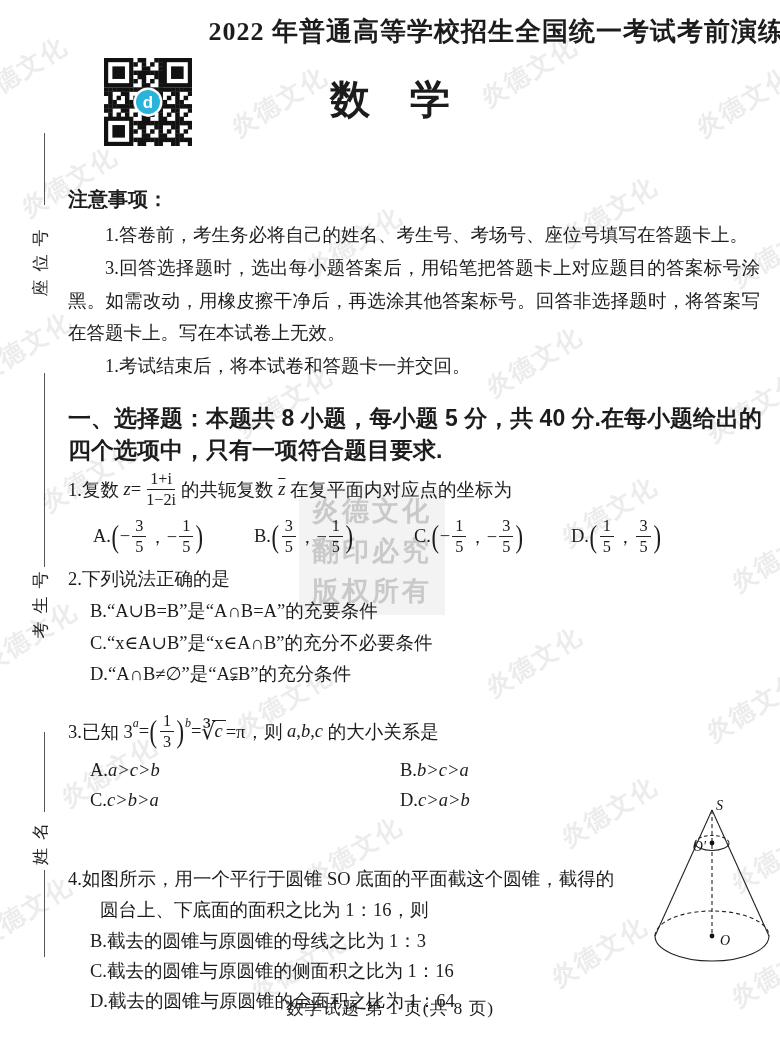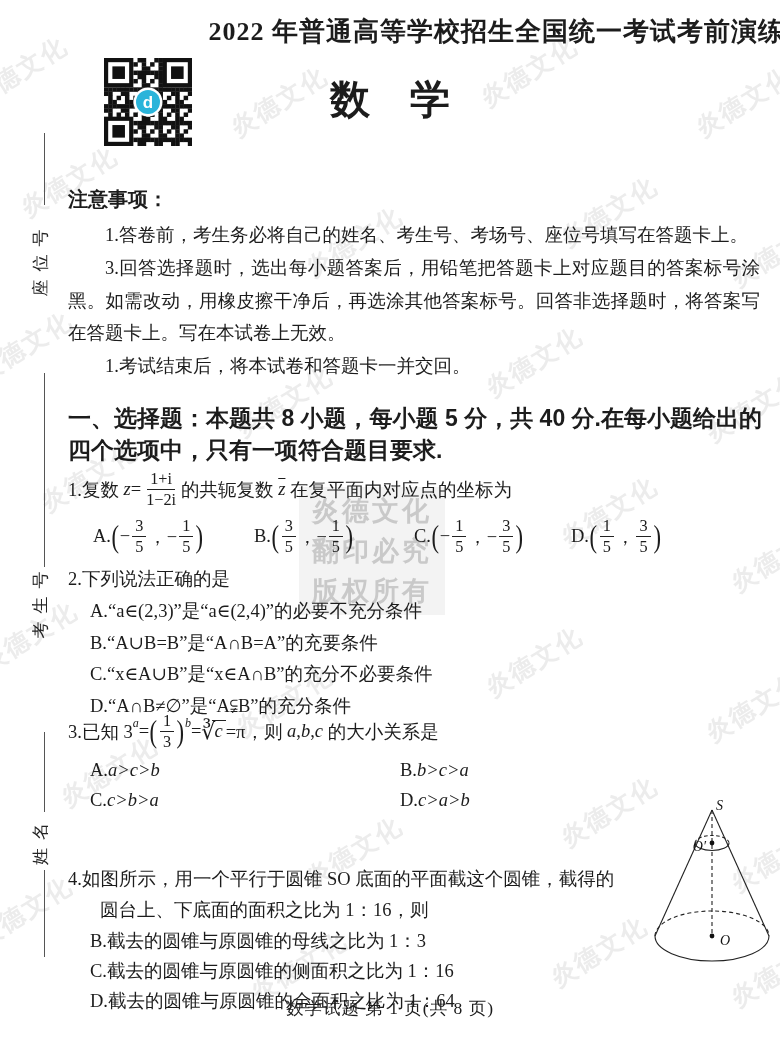--- a/index.html
+++ b/index.html
@@ -374,21 +374,20 @@
         <span class="frac"><span class="fn">1</span><span class="fd">5</span></span>
         <span class="">，</span>
         <span class="frac"><span class="fn">3</span><span class="fd">5</span></span>
         <span class="bp">)</span>
       </div>
     </div>
 
   <div id="q2" class="q">
     <div>2.下列说法正确的是</div>
     <div>
-        <div class="opt">A.“a∈(2,3)”是“a∈(2,4)”的必要不充分条件</div>
         <div class="opt">B.“A∪B=B”是“A∩B=A”的充要条件</div>
         <div class="opt">C.“x∈A∪B”是“x∈A∩B”的充分不必要条件</div>
         <div class="opt">D.“A∩B≠∅”是“A⫋B”的充分条件</div>
       </div>
   </div>
 
   <div id="q3-stem" class="q tks">
       <span class="">3.已知 3</span>
       <span class="sup">a</span>
       <span class="">=</span>

